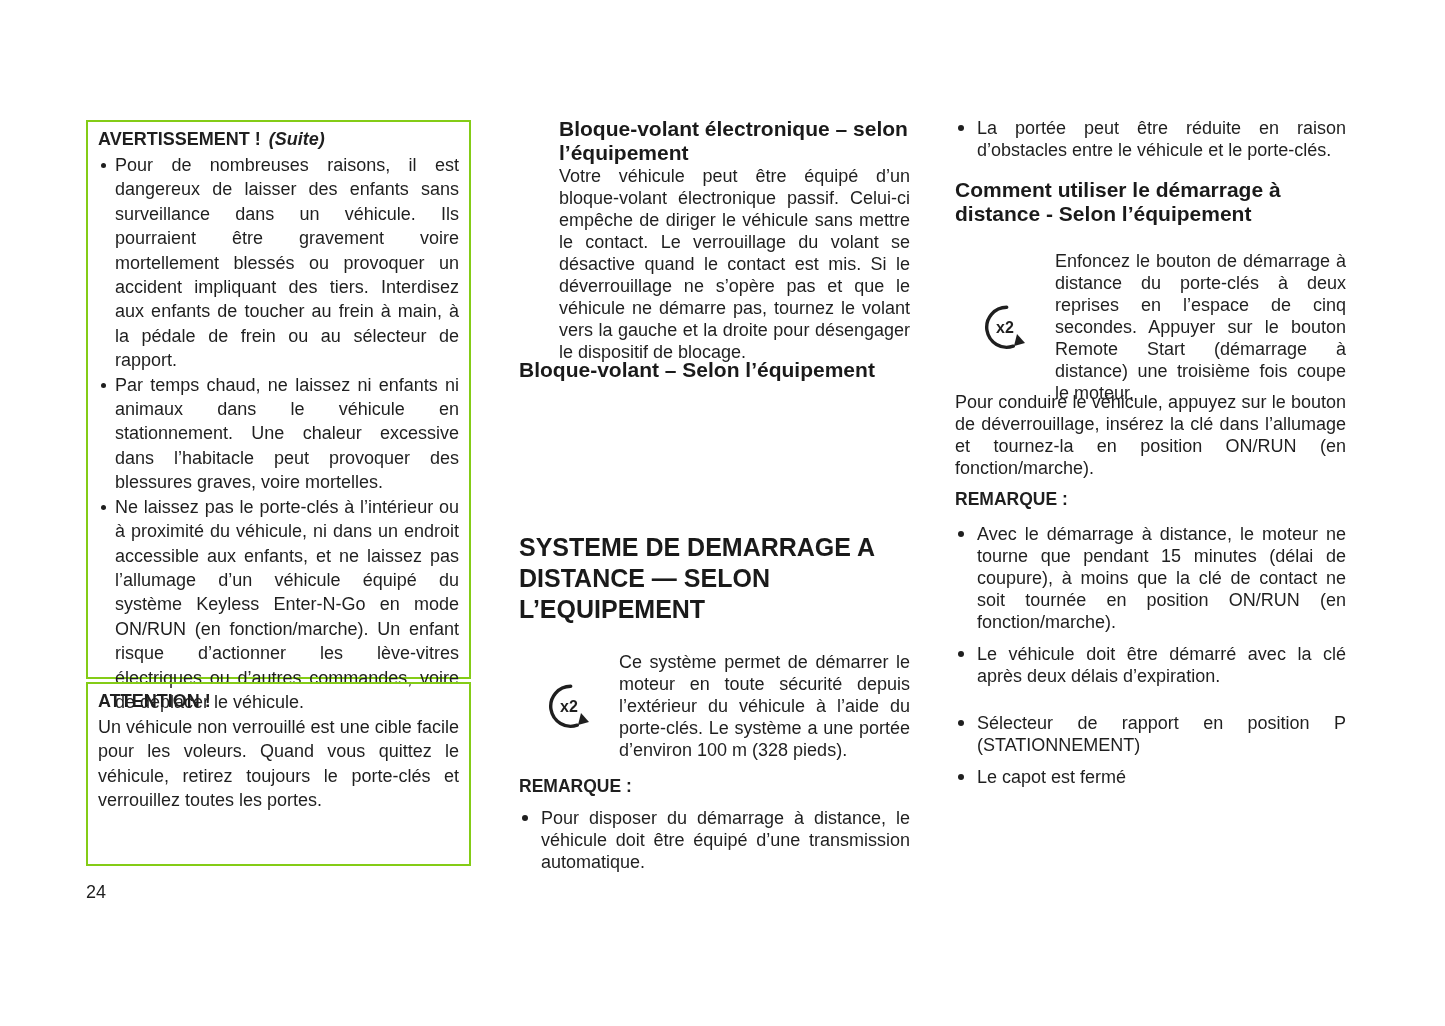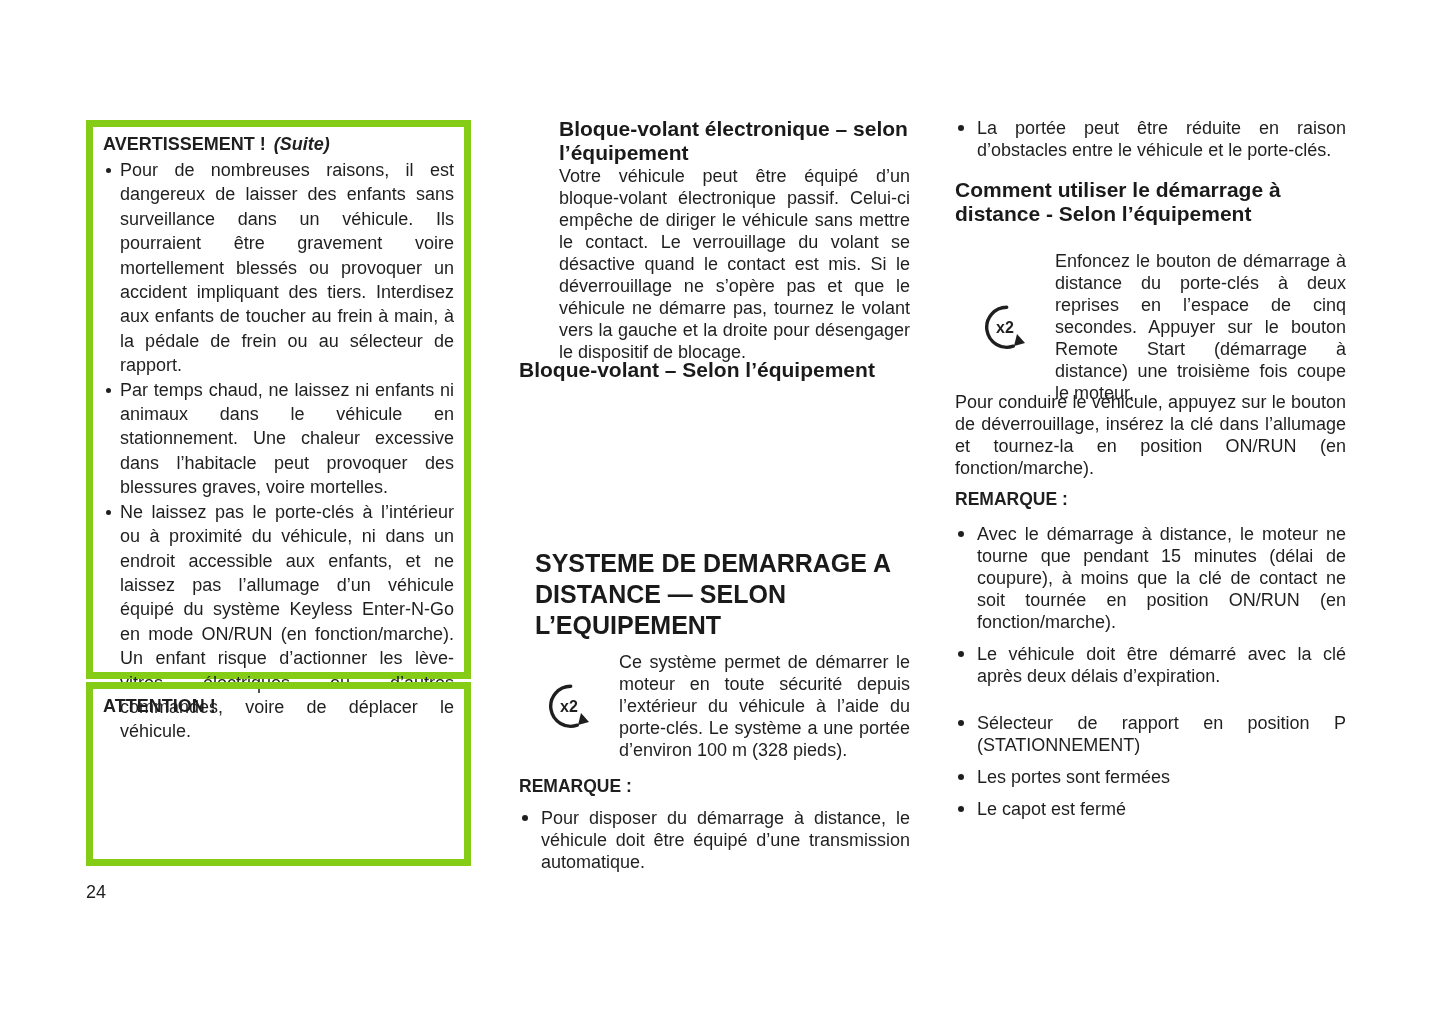--- a/index.html
+++ b/index.html
@@ -8,33 +8,33 @@
       font-family: "Liberation Sans", sans-serif; color: #1f1f1f;
     }
     .col { position: absolute; top: 0; }
     .col-left { left: 86px; width: 389px; }
     .col-mid { left: 519px; width: 391px; }
     .col-right { left: 955px; width: 391px; }
 
     .p { font-size: 18px; line-height: 22px; text-align: justify; margin: 0; }
     .box {
       position: absolute; left: 0; width: 385px;
-      border: 7px solid #84cc16; padding: 6px 10px 8px 10px; box-sizing: border-box;
+      border: 2px solid #84cc16; padding: 6px 10px 8px 10px; box-sizing: border-box;
     }
     .box-title { font-weight: bold; font-size: 18px; line-height: 22px; margin: 0 0 3px 0; }
     .box-title i { margin-left: 8px; }
     ul.bullets { list-style: none; margin: 0; padding: 0; }
     ul.bullets li { position: relative; padding-left: 18px; font-size: 18px; line-height: 24.4px; text-align: justify; }
     ul.bullets li::before {
       content: ""; position: absolute; left: 3px; top: 10px; width: 5px; height: 5px;
       border-radius: 50%; background: #1f1f1f;
     }
     .box ul.bullets li { padding-left: 17px; }
     .h2 { font-weight: bold; font-size: 21px; line-height: 24px; margin: 0; color: #1a1a1a; }
-    .h1 { font-weight: bold; font-size: 25px; line-height: 31px; margin: 16px; color: #1a1a1a; }
+    .h1 { font-weight: bold; font-size: 25px; line-height: 31px; margin: 0; color: #1a1a1a; }
     .note-title { font-weight: bold; font-size: 17.5px; line-height: 22px; margin: 0; }
     ul.plain { list-style: none; margin: 0; padding: 0; }
     ul.plain li { position: relative; padding-left: 22px; font-size: 18px; line-height: 22px; text-align: justify; margin-bottom: 10px; }
     ul.plain li::before {
       content: ""; position: absolute; left: 3px; top: 8px; width: 6px; height: 6px;
       border-radius: 50%; background: #1f1f1f;
     }
     .icon-block { position: absolute; display: flex; }
     .icon-wrap { width: 100px; flex: none; display: flex; align-items: center; justify-content: center; }
     .icon-text { flex: 1; }
@@ -49,20 +49,21 @@
     <p class="box-title"><span>AVERTISSEMENT !</span><i>(Suite)</i></p>
     <ul class="bullets">
       <li>Pour de nombreuses raisons, il est dangereux de laisser des enfants sans surveillance dans un véhicule. Ils pourraient être gravement voire mortellement blessés ou provoquer un accident impliquant des tiers. Interdisez aux enfants de toucher au frein à main, à la pédale de frein ou au sélecteur de rapport.</li>
       <li>Par temps chaud, ne laissez ni enfants ni animaux dans le véhicule en stationnement. Une chaleur excessive dans l’habitacle peut provoquer des blessures graves, voire mortelles.</li>
       <li>Ne laissez pas le porte-clés à l’intérieur ou à proximité du véhicule, ni dans un endroit accessible aux enfants, et ne laissez pas l’allumage d’un véhicule équipé du système Keyless Enter-N-Go en mode ON/RUN (en fonction/marche). Un enfant risque d’actionner les lève-vitres électriques ou d’autres commandes, voire de déplacer le véhicule.</li>
     </ul>
   </div>
 
   <div class="box" style="top:682px; height:184px;">
     <p class="box-title">ATTENTION !</p>
+    <p class="p" style="line-height:24.4px;">Un véhicule non verrouillé est une cible facile pour les voleurs. Quand vous quittez le véhicule, retirez toujours le porte-clés et verrouillez toutes les portes.</p>
   </div>
 </div>
 
 <div class="page-num">24</div>
 
 <div class="col col-mid">
   <div class="abs" style="top:117px;margin-left:40px;">
     <p class="h2">Bloque-volant électronique – selon l’équipement</p>
     <p class="p">Votre véhicule peut être équipé d’un bloque-volant électronique passif. Celui-ci empêche de diriger le véhicule sans mettre le contact. Le verrouillage du volant se désactive quand le contact est mis. Si le déverrouillage ne s’opère pas et que le véhicule ne démarre pas, tournez le volant vers la gauche et la droite pour désengager le dispositif de blocage.</p>
   </div>
@@ -124,17 +125,16 @@
     <p class="note-title">REMARQUE :</p>
     <ul class="plain" style="margin-top:13px;">
       <li>Avec le démarrage à distance, le moteur ne tourne que pendant 15 minutes (délai de coupure), à moins que la clé de contact ne soit tournée en position ON/RUN (en fonction/marche).</li>
       <li>Le véhicule doit être démarré avec la clé après deux délais d’expiration.</li>
     </ul>
   </div>
 
   <div class="abs" style="top:696px;">
     <ul class="plain" style="margin-top:16px;">
       <li>Sélecteur de rapport en position P (STATIONNEMENT)</li>
-      <li>Les portes sont fermées</li>
       <li>Le capot est fermé</li>
     </ul>
   </div>
 </div>
 
 </body></html>

